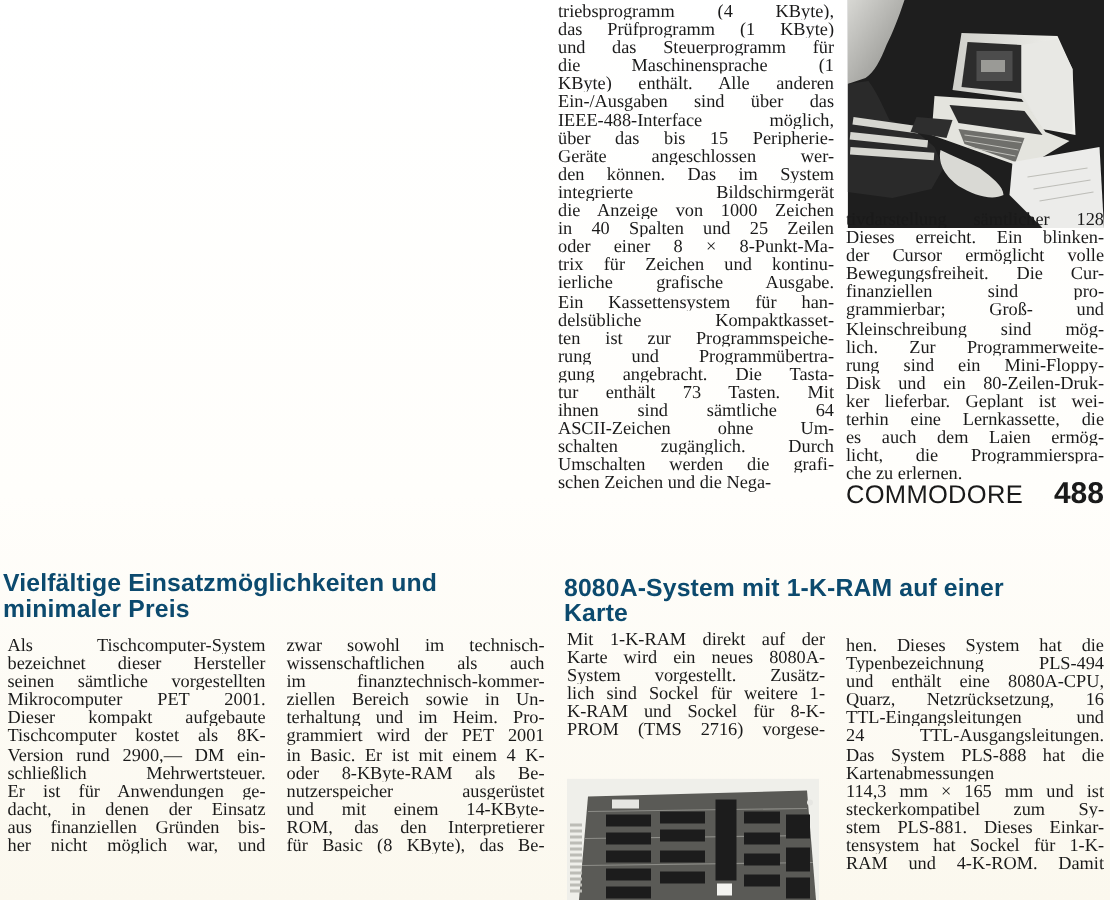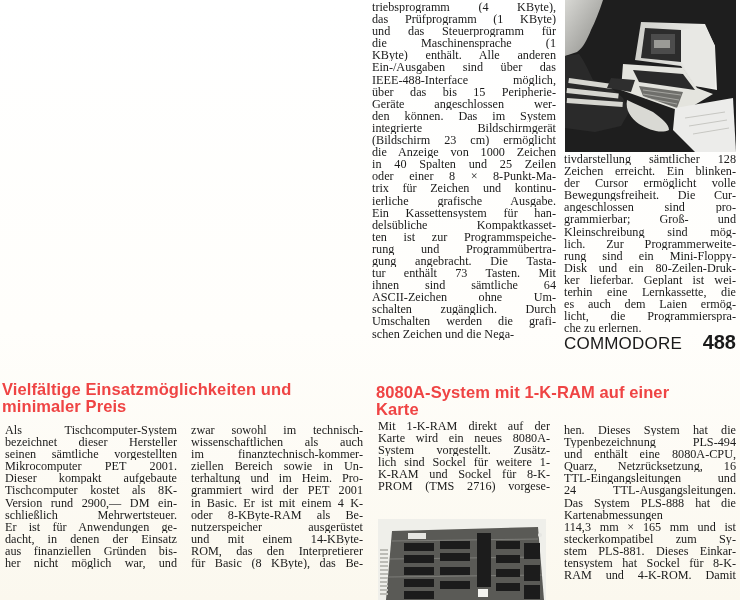--- a/index.html
+++ b/index.html
@@ -31,21 +31,21 @@
     }
     .col .line.last {
       text-align-last: left;
     }
     .headline {
       position: absolute;
       font-family: "Liberation Sans", "DejaVu Sans", sans-serif;
       font-weight: bold;
       font-size: 16.5px;
       line-height: 17px;
-      color: #ef4444;
+      color: #0c4a6e;
       letter-spacing: 0.1px;
     }
     .photo {
       position: absolute;
       overflow: hidden;
     }
     .company-row {
       display: flex;
       justify-content: space-between;
       align-items: baseline;
@@ -70,21 +70,20 @@
   <span class="line">das Prüfprogramm (1 KByte)</span>
   <span class="line">und das Steuerprogramm für</span>
   <span class="line">die   Maschinensprache   (1</span>
   <span class="line">KByte) enthält. Alle anderen</span>
   <span class="line">Ein-/Ausgaben sind über das</span>
   <span class="line">IEEE-488-Interface möglich,</span>
   <span class="line">über das bis 15 Peripherie-</span>
   <span class="line">Geräte angeschlossen wer-</span>
   <span class="line">den können. Das im System</span>
   <span class="line">integrierte   Bildschirmgerät</span>
-  <span class="line">(Bildschirm 23 cm) ermöglicht</span>
   <span class="line">die Anzeige von 1000 Zeichen</span>
   <span class="line">in 40 Spalten und 25 Zeilen</span>
   <span class="line">oder einer 8 × 8-Punkt-Ma-</span>
   <span class="line">trix für Zeichen und kontinu-</span>
   <span class="line">ierliche   grafische   Ausgabe.</span>
   <span class="line">Ein Kassettensystem für han-</span>
   <span class="line">delsübliche Kompaktkasset-</span>
   <span class="line">ten ist zur Programmspeiche-</span>
   <span class="line">rung und Programmübertra-</span>
   <span class="line">gung angebracht. Die Tasta-</span>
@@ -139,26 +138,26 @@
 
     <path d="M62,100 C70,104 80,108 88,112 C96,118 104,124 104,130 C96,134 84,130 74,124 C66,118 60,110 62,100 Z" fill="#d9d9d4"></path>
 
     <path d="M110,108 L168,98 L171,152 L130,152 L108,130 Z" fill="#ececea"></path>
     <path d="M120,118 L160,112" stroke="#bdbdb8" stroke-width="0.8"></path>
     <path d="M124,126 L162,120" stroke="#bdbdb8" stroke-width="0.8"></path>
     <path d="M128,134 L164,128" stroke="#bdbdb8" stroke-width="0.8"></path>
   </svg>
 </div>
 
-<div class="col" style="left:564px; top:153px; width:172px;">
+<div class="col" style="left:564px; top:140px; width:172px;">
   <span class="line">tivdarstellung sämtlicher 128</span>
-  <span class="line">Zeichen erreicht. Ein blinken-</span>
+  <span class="line">Dieses erreicht. Ein blinken-</span>
   <span class="line">der Cursor ermöglicht volle</span>
   <span class="line">Bewegungsfreiheit. Die Cur-</span>
-  <span class="line">angeschlossen   sind   pro-</span>
+  <span class="line">finanziellen   sind   pro-</span>
   <span class="line">grammierbar;   Groß-   und</span>
   <span class="line">Kleinschreibung sind mög-</span>
   <span class="line">lich. Zur Programmerweite-</span>
   <span class="line">rung sind ein Mini-Floppy-</span>
   <span class="line">Disk und ein 80-Zeilen-Druk-</span>
   <span class="line">ker lieferbar. Geplant ist wei-</span>
   <span class="line">terhin eine Lernkassette, die</span>
   <span class="line">es auch dem Laien ermög-</span>
   <span class="line">licht, die Programmierspra-</span>
   <span class="line last">che zu erlernen.</span>
@@ -275,15 +274,15 @@
   <span class="line">Typenbezeichnung   PLS-494</span>
   <span class="line">und enthält eine 8080A-CPU,</span>
   <span class="line">Quarz, Netzrücksetzung, 16</span>
   <span class="line">TTL-Eingangsleitungen und</span>
   <span class="line">24   TTL-Ausgangsleitungen.</span>
   <span class="line">Das System PLS-888 hat die</span>
   <span class="line last">Kartenabmessungen</span>
   <span class="line">114,3 mm × 165 mm und ist</span>
   <span class="line">steckerkompatibel zum Sy-</span>
   <span class="line">stem PLS-881. Dieses Einkar-</span>
-  <span class="line">tensystem hat Sockel für 8-K-</span>
+  <span class="line">tensystem hat Sockel für 1-K-</span>
   <span class="line">RAM und 4-K-ROM. Damit</span>
 </div>
 
 </body></html>

